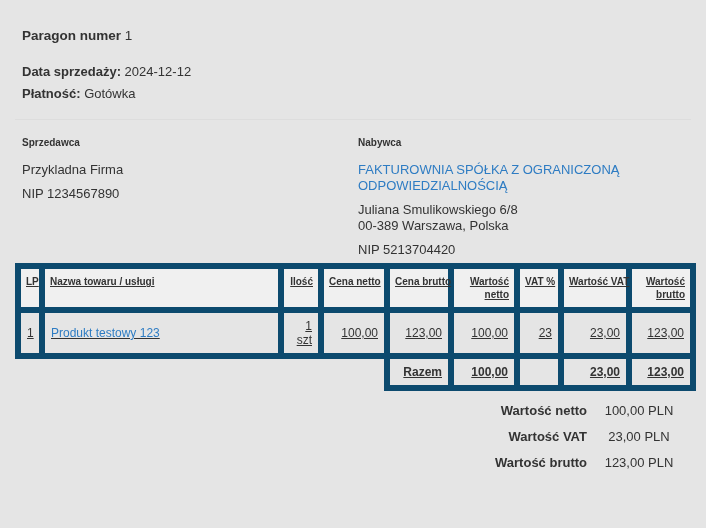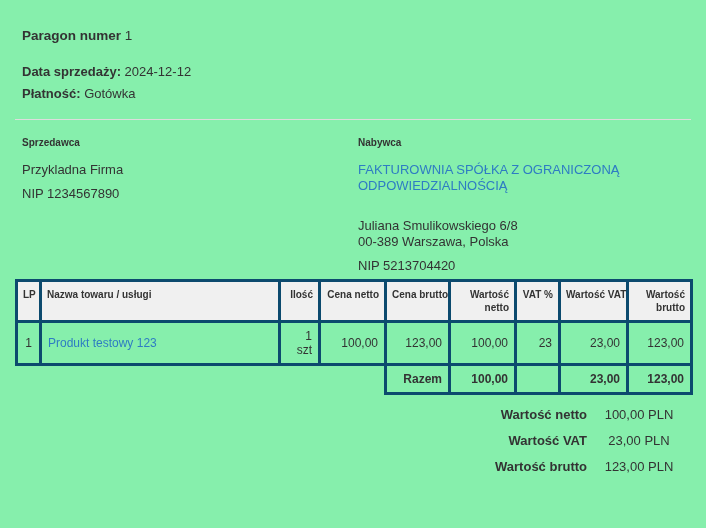--- a/index.html
+++ b/index.html
@@ -1,21 +1,21 @@
 <!DOCTYPE html>
 <html lang="pl"><head>
 <meta charset="utf-8">
 <style>
   html, body { margin: 0; padding: 0; background: #ffffff; }
   .page {
     position: relative;
     width: 706px;
     height: 528px;
     box-sizing: border-box;
-    background: #86efac;
+    background: #e5e5e5;
     color: #333333;
     font-family: "Liberation Sans", "DejaVu Sans", sans-serif;
     font-size: 13px;
     padding: 28px 15px 0 15px;
     overflow: hidden;
   }
 
   
   .doc-title { font-size: 13.5px; line-height: 15px; margin: 0 0 0 7px; }
   .doc-title .b { font-weight: bold; }
@@ -30,32 +30,32 @@
 
   
   .parties { display: flex; margin-top: 15px; }
   .party-left { width: 343px; box-sizing: border-box; padding-left: 7px; }
   .party-right { flex: 1; }
   .party h3 { font-size: 10px; font-weight: bold; margin: 0 0 12px 0; line-height: 15px; }
   .party .name { margin: 0 0 9px 0; line-height: 15px; }
   .party .addr { margin: 0 0 8px 0; line-height: 16px; }
   .party .nip  { margin: 0; line-height: 15px; }
   a.link { color: #2e7cc3; text-decoration: none; cursor: pointer; }
-  .party-right .name-link { display: block; margin: 0 0 24px 0; line-height: 16px; }
+  .party-right .name-link { display: block; margin: 0 0 8px 0; line-height: 16px; }
 
   
   table.items {
     border-collapse: collapse;
     table-layout: fixed;
     width: 675px;
     margin-top: 6px;
     font-size: 12px;
   }
   table.items td, table.items th { box-sizing: border-box; }
-  .bd { border: 3px solid #0c4a6e; }
+  .bd { border: 6px solid #0c4a6e; text-decoration: underline; }
   th.hcell {
     background: #f0f0f0;
     font-weight: bold;
     font-size: 10px;
     line-height: 13px;
     vertical-align: top;
     padding: 6px 5px;
     height: 38px;
   }
   td.cell { padding: 6px 6px; height: 27px; vertical-align: middle; line-height: 14px; }

